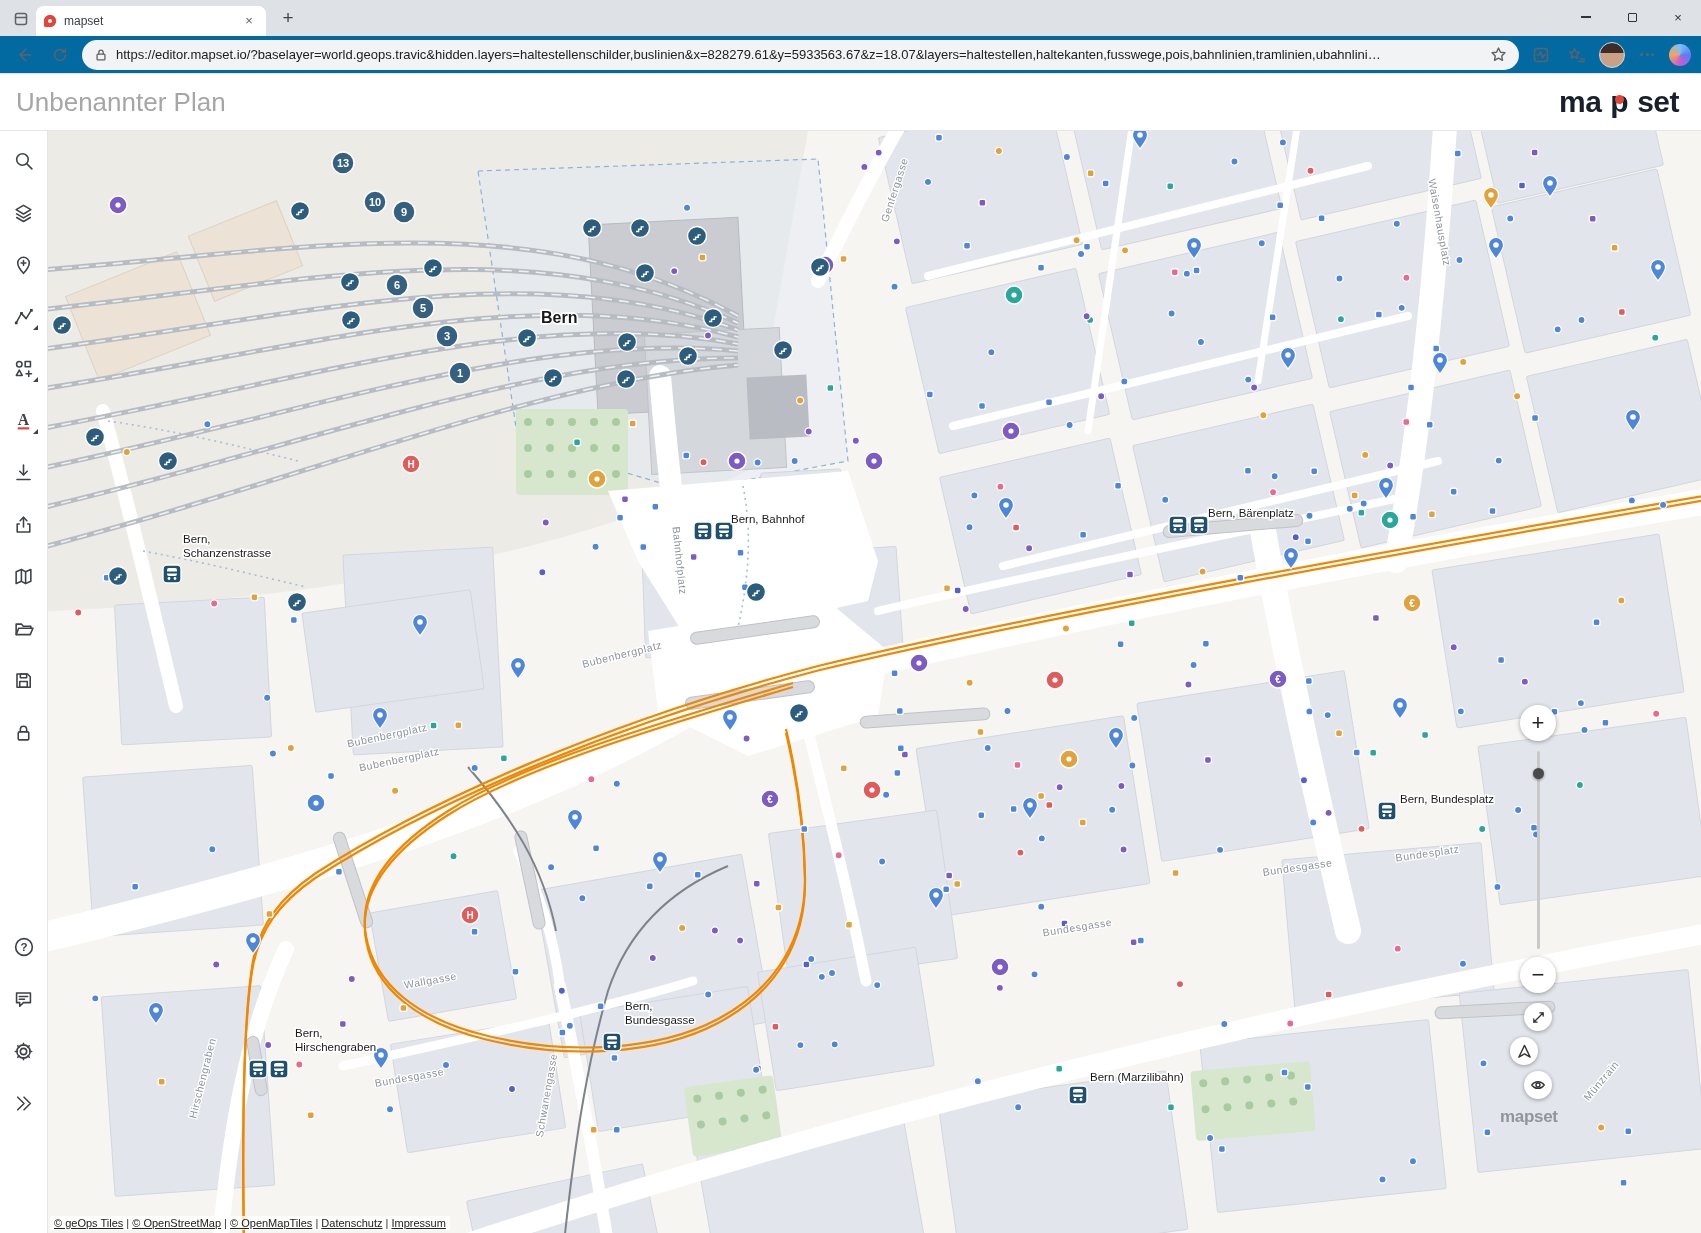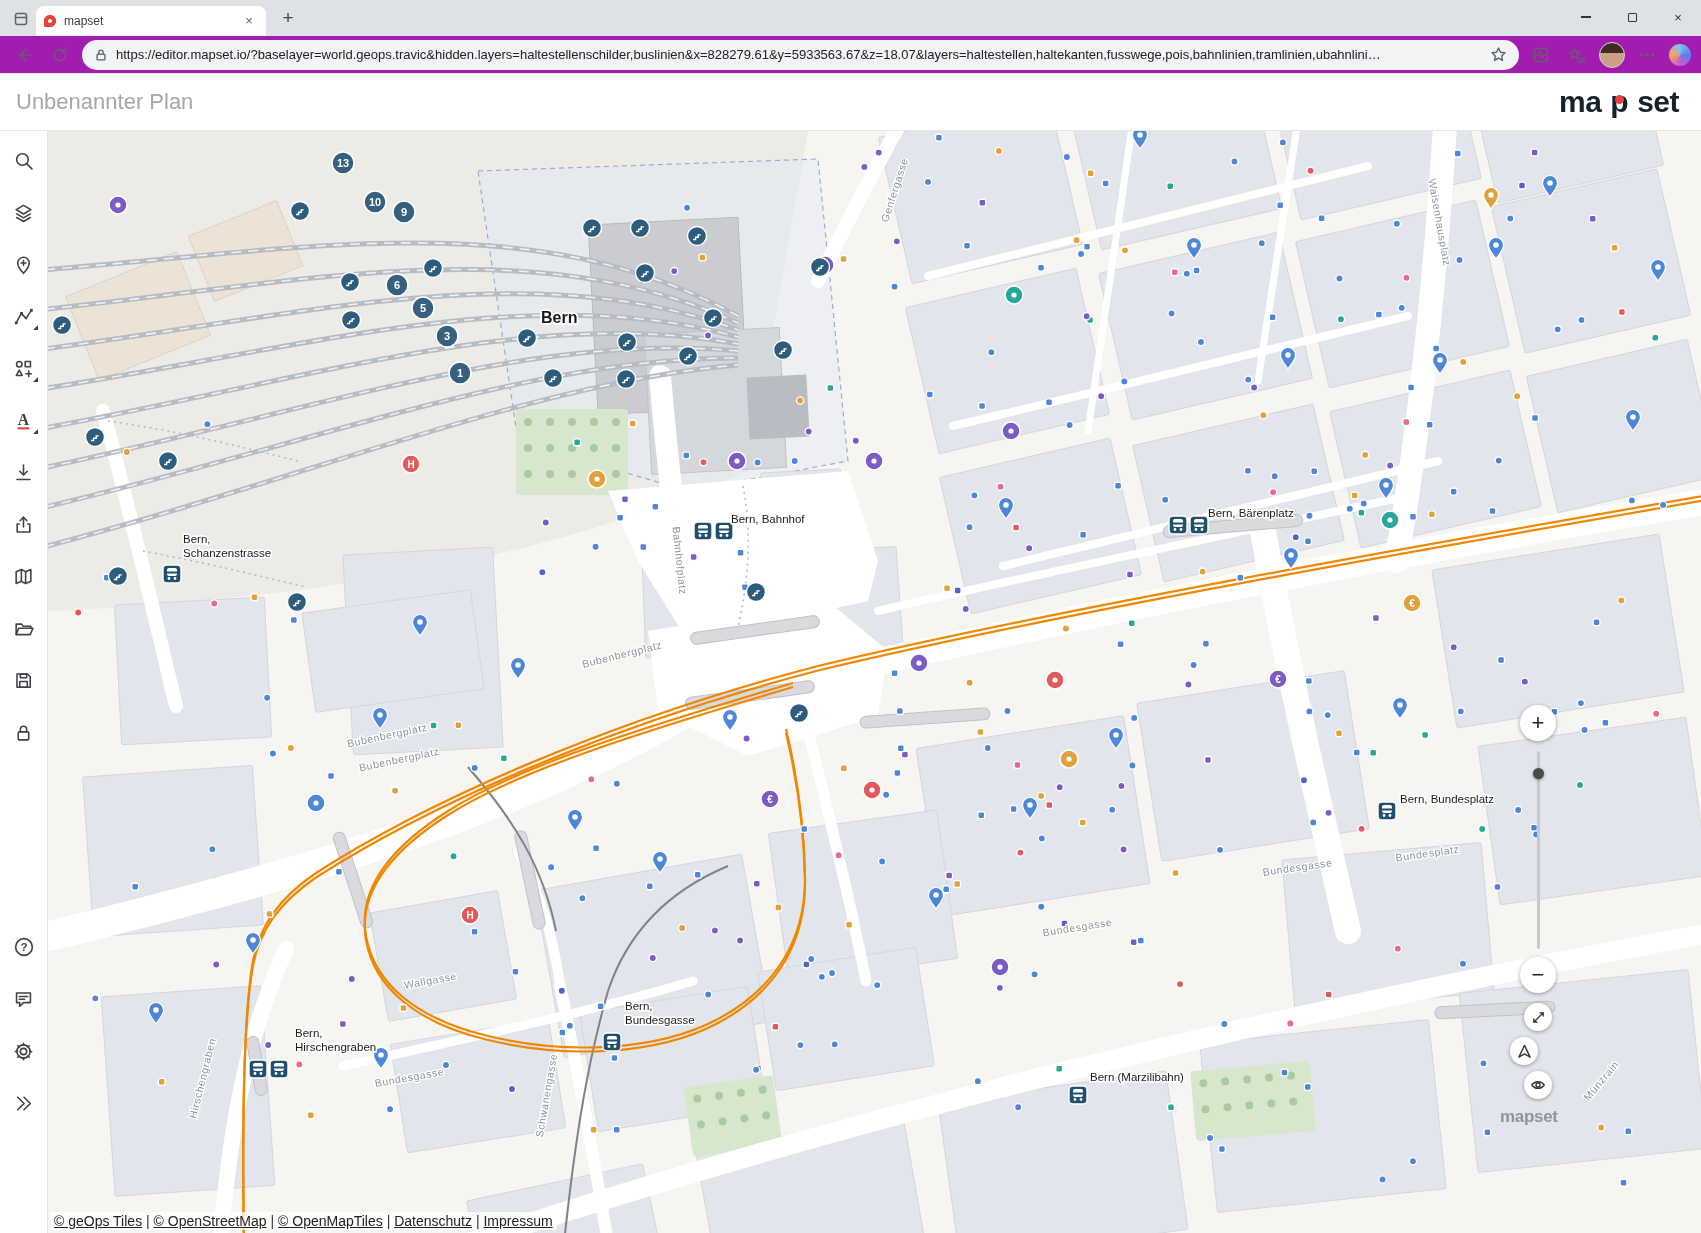--- a/index.html
+++ b/index.html
@@ -12,33 +12,33 @@
   .favicon { width:12px; height:12px; border-radius:50% 50% 50% 2px; background:#e8423d; flex:none; box-shadow:inset 0 0 0 3px #e8423d, inset 0 0 0 8px #fff0; }
   .favicon::after { content:""; display:block; width:4px; height:4px; margin:4px auto; background:#fff; border-radius:50%; }
   .tab-title { font-size:12px; color:#3c4043; flex:1; white-space:nowrap; overflow:hidden; }
   .tab-close { font-size:13px; color:#5f6368; width:18px; height:18px; line-height:17px; text-align:center; border-radius:50%; }
   .newtab { font-size:19px; color:#44474a; margin:0 0 7px 10px; width:24px; text-align:center; }
   .win-controls { position:absolute; right:0; top:0; height:34px; display:flex; }
   .win-btn { width:46px; height:100%; display:flex; align-items:center; justify-content:center; color:#333; font-size:13px; }
   .win-min-glyph { width:10px; height:1.4px; background:#333; }
   .win-max-glyph { width:9px; height:9px; border:1.3px solid #333; border-radius:1px; }
 
-  .urlrow { height:38px; background:#a21caf; display:flex; align-items:center; padding:0 10px; gap:8px; border-bottom:1px solid #e0e3e7; }
+  .urlrow { height:38px; background:#0369a1; display:flex; align-items:center; padding:0 10px; gap:8px; border-bottom:1px solid #e0e3e7; }
   .nav-btn { width:28px; height:28px; display:flex; align-items:center; justify-content:center; border-radius:50%; flex:none; }
   .url-pill { flex:1; height:30px; background:#f1f3f4; border-radius:16px; display:flex; align-items:center; padding:0 12px; gap:8px; min-width:0; }
   .url-text { font-size:13px; color:#202124; white-space:nowrap; overflow:hidden; text-overflow:ellipsis; flex:1; }
   .chrome-icon { stroke:#5f6368; fill:none; stroke-width:1.5; stroke-linecap:round; stroke-linejoin:round; }
   .avatar { width:26px; height:26px; border-radius:50%; background:linear-gradient(#3e2d26 0 42%, #caa184 42%); flex:none; border:1px solid #d7d7d7; }
   .dots3 { display:flex; gap:2.5px; }
   .dots3 i { width:3px; height:3px; background:#5f6368; border-radius:50%; }
   .copilot { width:22px; height:22px; border-radius:50%; background:conic-gradient(#7cc0f4,#5a7df2,#c95ad3,#f2a45a,#7cc0f4); flex:none; }
 
   
   .app-header { height:57px; background:#fff; display:flex; align-items:center; padding:0 22px 0 16px; border-bottom:1px solid #e6e6e6; }
-  .plan-title { font-size:22px; color:#a6a6a6; }
+  .plan-title { font-size:26px; color:#a6a6a6; }
   .logo { margin-left:auto; font-size:30px; font-weight:bold; color:#16212c; letter-spacing:-0.5px; display:flex;gap:9px; }
   .logo .p { position:relative; }
   .logo .p .dot { position:absolute; width:9px; height:9px; background:#e8423d; border-radius:50%; left:4.5px; top:10px; }
 
   
   .content { display:flex; height:1102px; }
   .sidebar { width:48px; background:#fff; border-right:1px solid #e4e4e4; display:flex; flex-direction:column; align-items:center; padding:7px 0 100px 0; z-index:4; }
   .tool { width:40px; height:44px; margin-bottom:8px; display:flex; align-items:center; justify-content:center; position:relative; border-radius:4px; }
   .tool svg { stroke:#3f4347; fill:none; stroke-width:1.5; stroke-linecap:round; stroke-linejoin:round; }
   .tool .corner { position:absolute; right:6px; bottom:8px; width:0; height:0; border-left:5px solid transparent; border-bottom:5px solid #3f4347; }
@@ -47,21 +47,21 @@
   .map-area { position:relative; flex:1; background:#f7f5f1; overflow:hidden; }
   #map-svg { position:absolute; left:0; top:0; }
 
   .ctrl { position:absolute; background:#fff; border-radius:50%; box-shadow:0 1px 4px rgba(0,0,0,.35); display:flex; align-items:center; justify-content:center; color:#222; }
   .ctrl.big { width:36px; height:36px; font-size:22px; }
   .ctrl.small { width:28px; height:28px; }
   .ctrl svg { stroke:#333; fill:none; stroke-width:1.4; stroke-linecap:round; stroke-linejoin:round; }
   .zoom-track { position:absolute; width:3px; background:#c9c9c9; border-radius:2px; }
   .zoom-handle { position:absolute; width:11px; height:11px; border-radius:50%; background:#4a4a4a; box-shadow:0 1px 3px rgba(0,0,0,.4); }
 
-  .attribution { position:absolute; left:2px; bottom:3px; background:rgba(255,255,255,.78); font-size:14px; color:#333; padding:1px 4px; white-space:nowrap; }
+  .attribution { position:absolute; left:2px; bottom:3px; background:rgba(255,255,255,.78); font-size:11px; color:#333; padding:1px 4px; white-space:nowrap; }
   .attribution a { color:#222; }
   .watermark { position:absolute; left:1452px; top:976px; font-size:17px; font-weight:bold; color:#8f959b; letter-spacing:-0.3px; }
 </style>
 </head>
 <body>
 
 <div class="tabstrip">
   <div class="tab-actions">
     <svg width="16" height="16" viewBox="0 0 16 16" class="chrome-icon">
         <rect x="2.5" y="2.5" width="11" height="11" rx="2"></rect>

